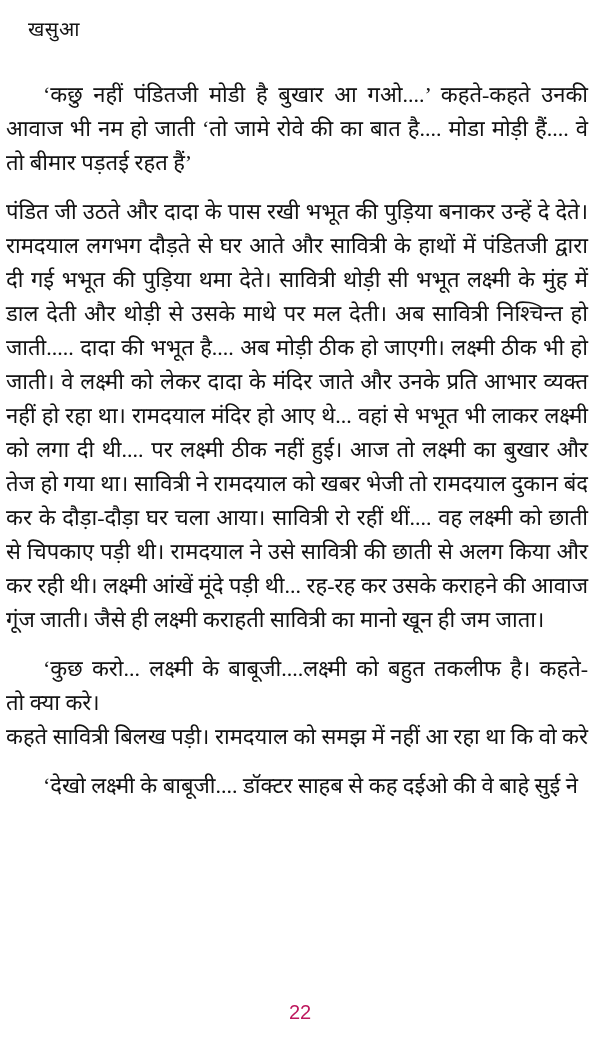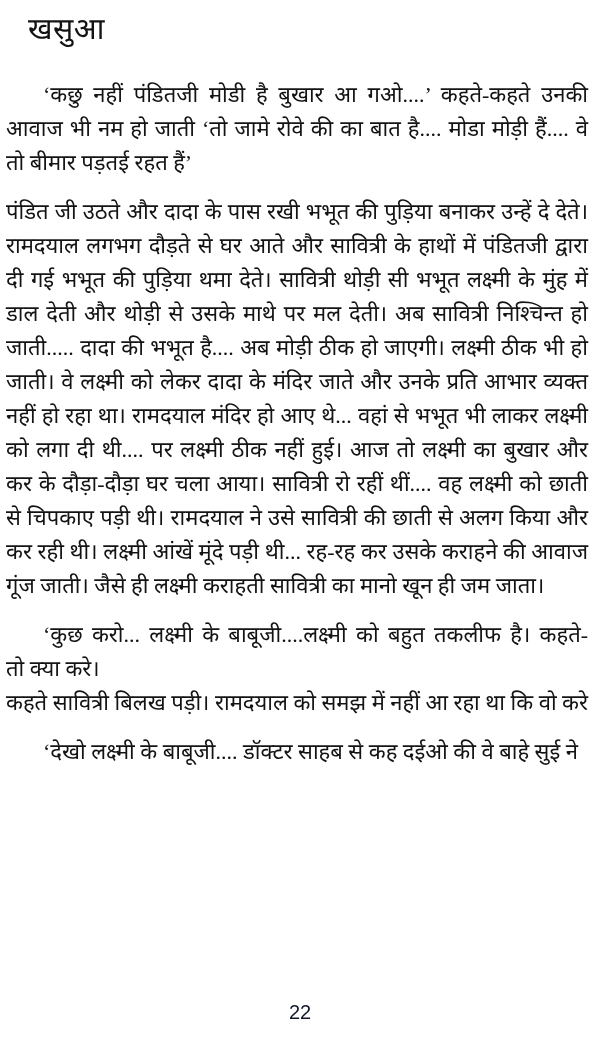--- a/index.html
+++ b/index.html
@@ -9,21 +9,21 @@
   }
   body {
     width: 600px;
     height: 1050px;
     position: relative;
     overflow: hidden;
     color: #131313;
     font-family: "Liberation Serif", "DejaVu Serif", serif;
   }
   .running-header {
-    font-size: 30px;
+    font-size: 20px;
     line-height: 26px;
     padding: 16px 4px 0 28px;
     letter-spacing: 0.5px;
   }
   .text-block {
     padding: 36px 8px 0 6px;
     font-size: 22px;
     line-height: 34px;
   }
   .para {
@@ -40,21 +40,21 @@
     text-align-last: left;
   }
   .page-number {
     position: absolute;
     bottom: 26px;
     left: 0;
     width: 100%;
     text-align: center;
     font-size: 20px;
     font-family: "Liberation Sans", "DejaVu Sans", sans-serif;
-    color: #0f172a;
+    color: #be185d;
   }
 </style>
 </head>
 <body>
 
 <div class="running-header">खसुआ</div>
 
 <div class="text-block" id="text-block">
     <div class="para">
       <div class="line first">‘कछु नहीं पंडितजी मोडी है बुखार आ गओ....’ कहते-कहते उनकी</div>
@@ -63,20 +63,21 @@
     </div>
     <div class="para">
       <div class="line">पंडित जी उठते और दादा के पास रखी भभूत की पुड़िया बनाकर उन्हें दे देते।</div>
       <div class="line">रामदयाल लगभग दौड़ते से घर आते और सावित्री के हाथों में पंडितजी द्वारा</div>
       <div class="line">दी गई भभूत की पुड़िया थमा देते। सावित्री थोड़ी सी भभूत लक्ष्मी के मुंह में</div>
       <div class="line">डाल देती और थोड़ी से उसके माथे पर मल देती। अब सावित्री निश्चिन्त हो</div>
       <div class="line">जाती..... दादा की भभूत है.... अब मोड़ी ठीक हो जाएगी। लक्ष्मी ठीक भी हो</div>
       <div class="line">जाती। वे लक्ष्मी को लेकर दादा के मंदिर जाते और उनके प्रति आभार व्यक्त</div>
       <div class="line">नहीं हो रहा था। रामदयाल मंदिर हो आए थे... वहां से भभूत भी लाकर लक्ष्मी</div>
       <div class="line">को लगा दी थी.... पर लक्ष्मी ठीक नहीं हुई। आज तो लक्ष्मी का बुखार और</div>
+      <div class="line">तेज हो गया था। सावित्री ने रामदयाल को खबर भेजी तो रामदयाल दुकान बंद</div>
       <div class="line">कर के दौड़ा-दौड़ा घर चला आया। सावित्री रो रहीं थीं.... वह लक्ष्मी को छाती</div>
       <div class="line">से चिपकाए पड़ी थी। रामदयाल ने उसे सावित्री की छाती से अलग किया और</div>
       <div class="line">कर रही थी। लक्ष्मी आंखें मूंदे पड़ी थी... रह-रह कर उसके कराहने की आवाज</div>
       <div class="line last">गूंज जाती। जैसे ही लक्ष्मी कराहती सावित्री का मानो खून ही जम जाता।</div>
     </div>
     <div class="para">
       <div class="line first">‘कुछ करो... लक्ष्मी के बाबूजी....लक्ष्मी को बहुत तकलीफ है। कहते-</div>
       <div class="line last">तो क्या करे।</div>
       <div class="line">कहते सावित्री बिलख पड़ी। रामदयाल को समझ में नहीं आ रहा था कि वो करे</div>
     </div>

